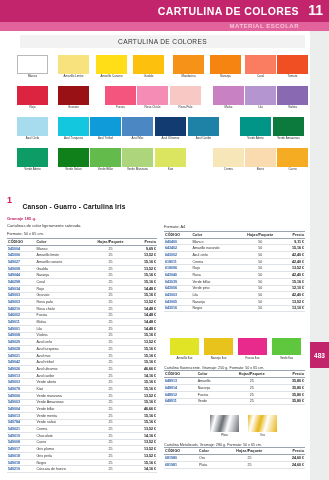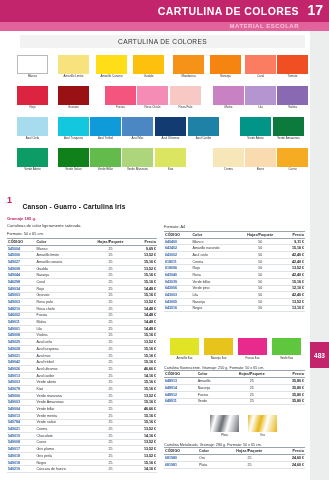--- a/index.html
+++ b/index.html
@@ -114,21 +114,21 @@
   }
 </style>
 </head>
 <body>
 
 <div class="page">
 
   <div class="hdr-band"></div>
   <div class="hdr-sub-band"></div>
   <div class="hdr-title">CARTULINA DE COLORES</div>
-  <div class="hdr-pageno">17</div>
+  <div class="hdr-pageno">11</div>
   <div class="hdr-sub">MATERIAL ESCOLAR</div>
   <div class="rail"></div>
 
   <div class="sect-bar">
     <span>CARTULINA DE COLORES</span>
   </div>
 
   <div class="sw-area" id="swatch-area">
       <div class="sw-row">
         <div class="sw blank" style="left: 17px;"></div>

